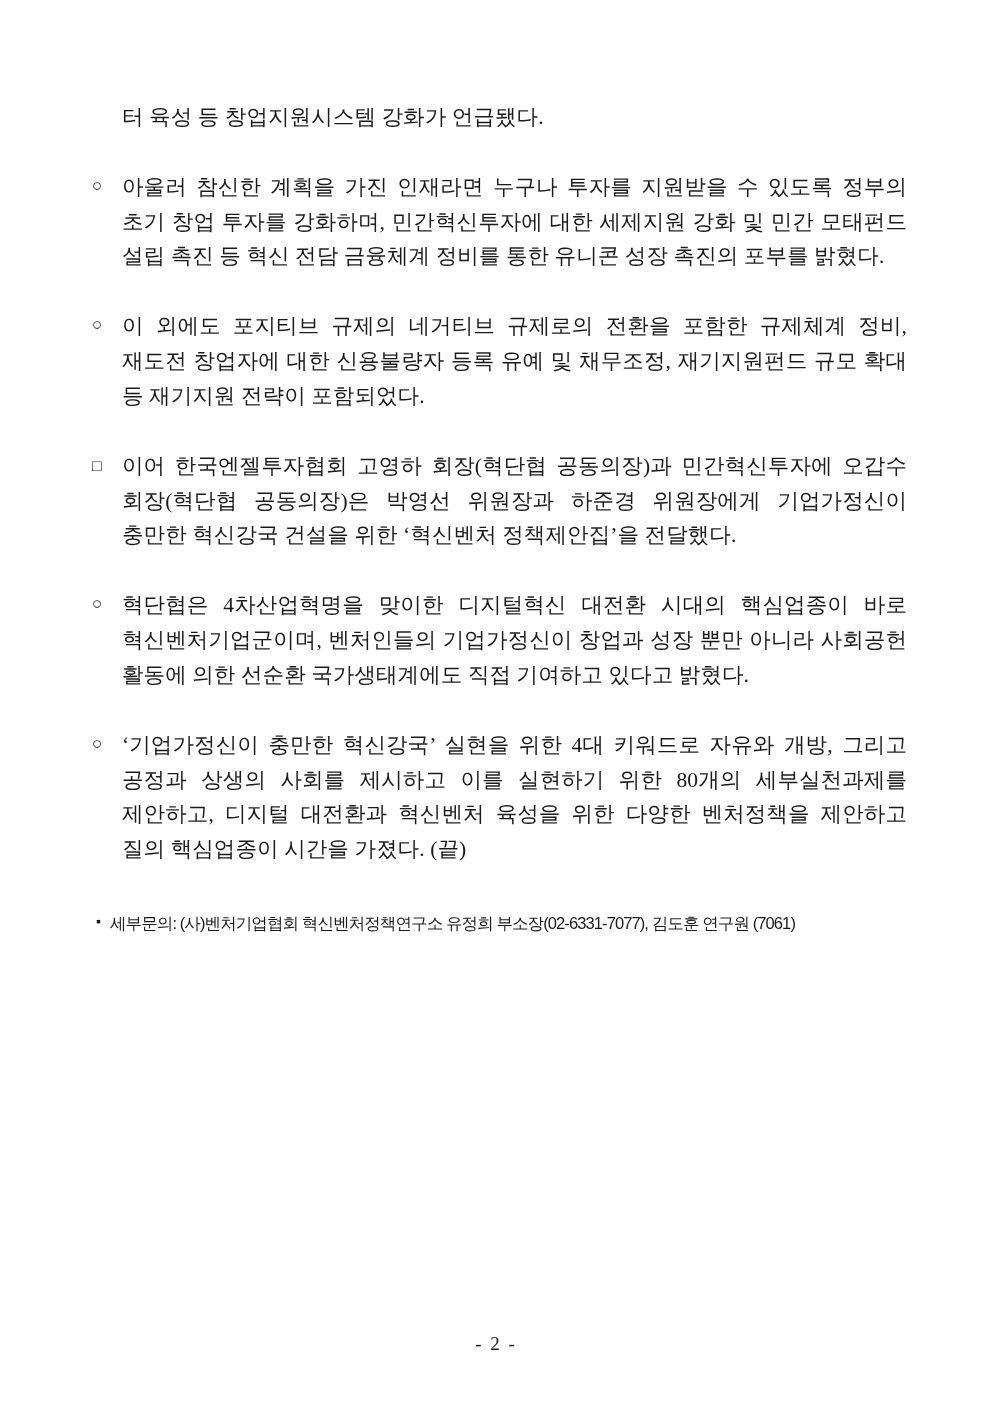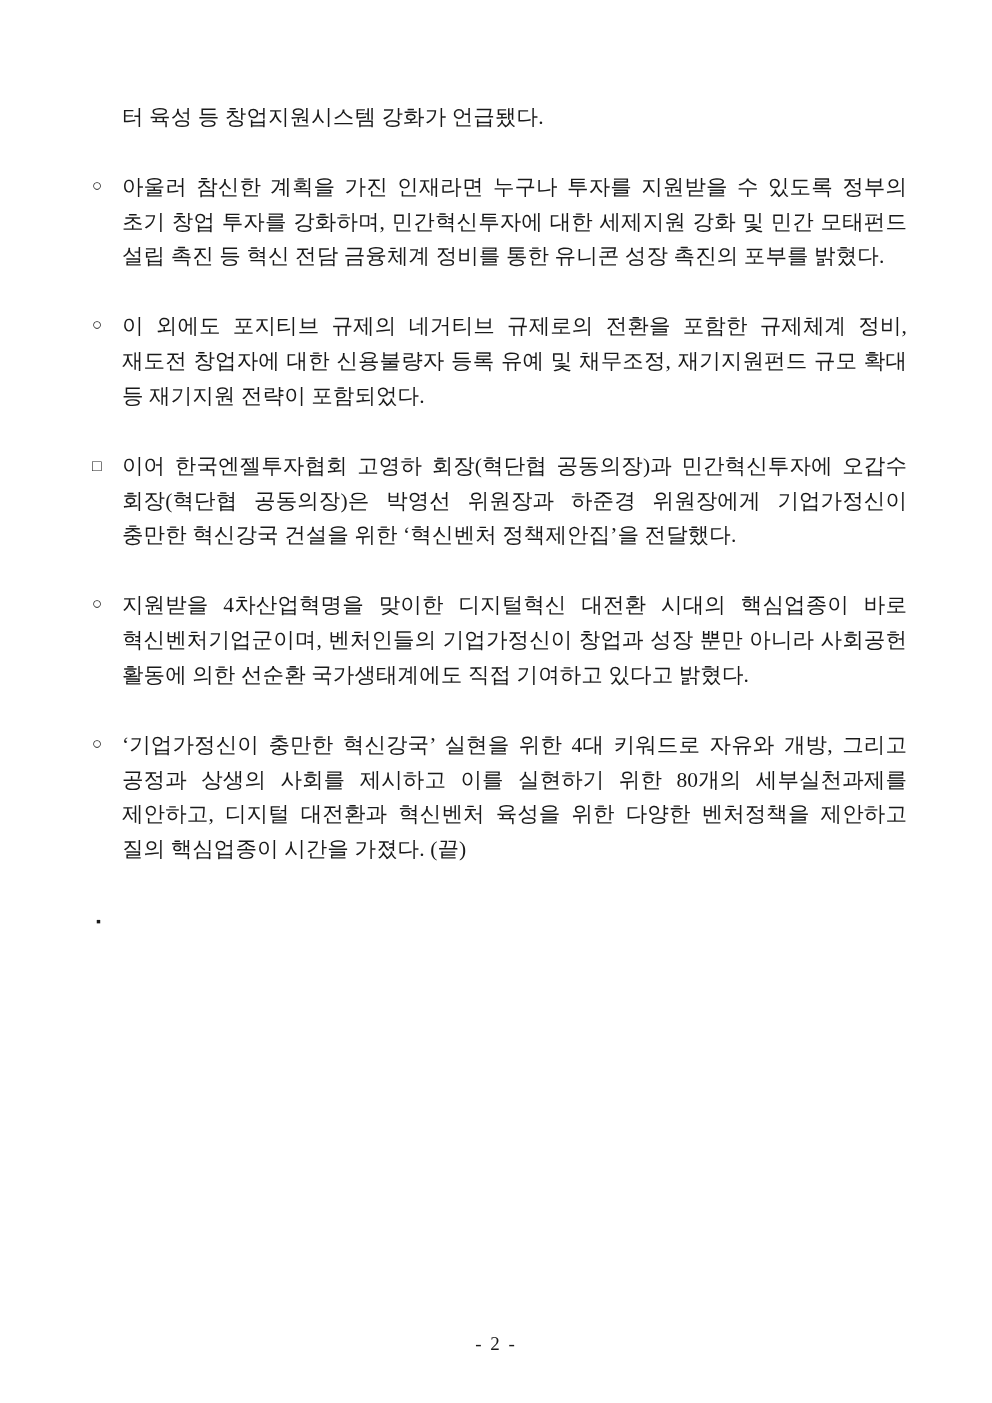--- a/index.html
+++ b/index.html
@@ -110,28 +110,29 @@
       <div class="body">이 외에도 포지티브 규제의 네거티브 규제로의 전환을 포함한 규제체계 정비, 재도전 창업자에 대한 신용불량자 등록 유예 및 채무조정, 재기지원펀드 규모 확대 등 재기지원 전략이 포함되었다.</div>
     </div>
 
     <div class="item">
       <span class="marker square">□</span>
       <div class="body">이어 한국엔젤투자협회 고영하 회장(혁단협 공동의장)과 민간혁신투자에 오갑수 회장(혁단협 공동의장)은 박영선 위원장과 하준경 위원장에게 기업가정신이 충만한 혁신강국 건설을 위한 ‘혁신벤처 정책제안집’을 전달했다.</div>
     </div>
 
     <div class="item">
       <span class="marker">○</span>
-      <div class="body">지원받을 4차산업혁명을 맞이한 디지털혁신 대전환 시대의 핵심업종이 바로 혁신벤처기업군이며, 벤처인들의 기업가정신이 창업과 성장 뿐만 아니라 사회공헌 활동에 의한 선순환 국가생태계에도 직접 기여하고 있다고 밝혔다.</div>
+      <div class="body">혁단협은 4차산업혁명을 맞이한 디지털혁신 대전환 시대의 핵심업종이 바로 혁신벤처기업군이며, 벤처인들의 기업가정신이 창업과 성장 뿐만 아니라 사회공헌 활동에 의한 선순환 국가생태계에도 직접 기여하고 있다고 밝혔다.</div>
     </div>
 
     <div class="item">
       <span class="marker">○</span>
       <div class="body last-left">‘기업가정신이 충만한 혁신강국’ 실현을 위한 4대 키워드로 자유와 개방, 그리고 공정과 상생의 사회를 제시하고 이를 실현하기 위한 80개의 세부실천과제를 제안하고, 디지털 대전환과 혁신벤처 육성을 위한 다양한 벤처정책을 제안하고 질의 핵심업종이 시간을 가졌다. (끝)</div>
     </div>
 
     <div class="footnote">
       <span class="dot">▪</span>
+      <span>세부문의: (사)벤처기업협회 혁신벤처정책연구소 유정희 부소장(02-6331-7077), 김도훈 연구원 (7061)</span>
     </div>
 
   </div>
 
   <div class="page-number">- 2 -</div>
 </div>
 
 </body></html>

